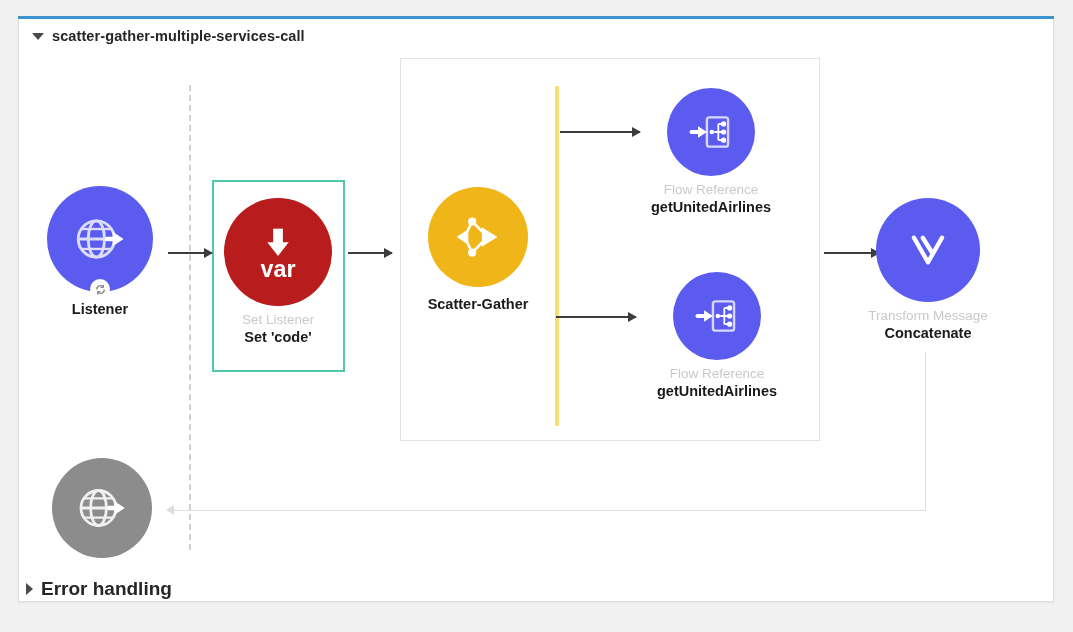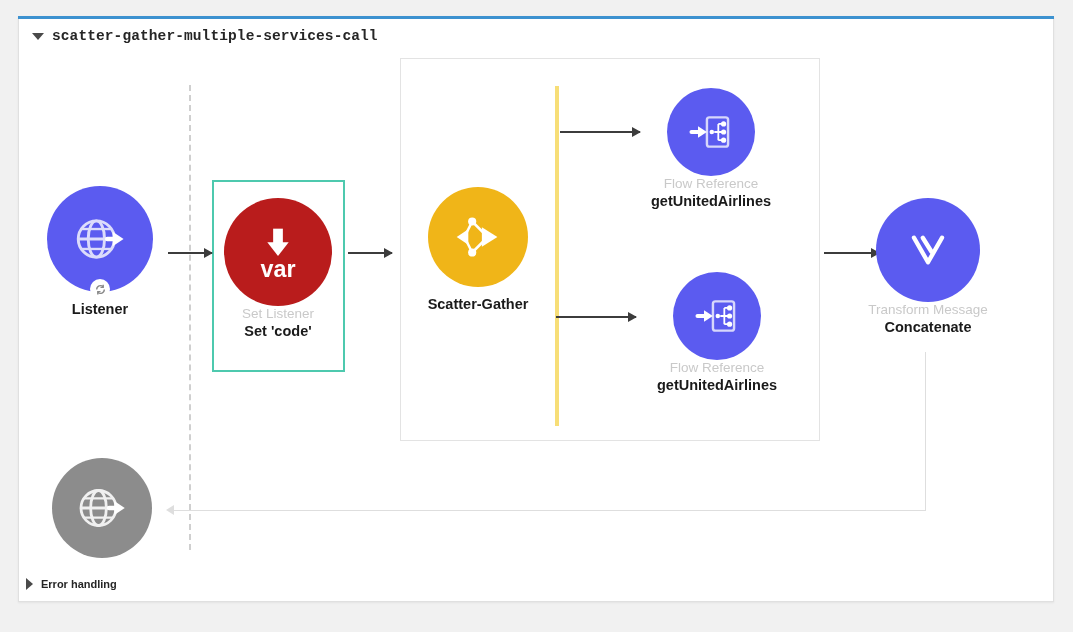--- a/index.html
+++ b/index.html
@@ -36,21 +36,20 @@
     background: #3d92d0;
   }
   
   #flow-header {
     position: absolute;
     left: 32px;
     top: 28px;
     display: flex;
     align-items: center;
     gap: 8px;
-    font-family: Liberation Mono, monospace;
   }
   .tri-down {
     width: 0; height: 0;
     border-left: 6px solid transparent;
     border-right: 6px solid transparent;
     border-top: 7px solid #4a4a4a;
   }
   .tri-right {
     width: 0; height: 0;
     border-top: 6px solid transparent;
@@ -114,21 +113,21 @@
   .bubble {
     border-radius: 50%;
     display: flex;
     align-items: center;
     justify-content: center;
     position: relative;
   }
   .node-type {
     font-size: 13.5px;
     color: #c9c9c9;
-    margin-top: 0;
+    margin-top: 6px;
     white-space: nowrap;
     font-weight: normal;
   }
   .node-label {
     font-size: 14.5px;
     color: #1a1a1a;
     font-weight: bold;
     margin-top: 2px;
     white-space: nowrap;
   }
@@ -195,21 +194,21 @@
   
   #error-footer {
     position: absolute;
     left: 26px;
     top: 578px;
     display: flex;
     align-items: center;
     gap: 8px;
   }
   #error-footer-label {
-    font-size: 11px;
+    font-size: 19px;
     font-weight: bold;
     color: #262626;
     white-space: nowrap;
   }
   
   .listener-badge {
     position: absolute;
     bottom: -7px;
     left: 50%;
     transform: translateX(-50%);

